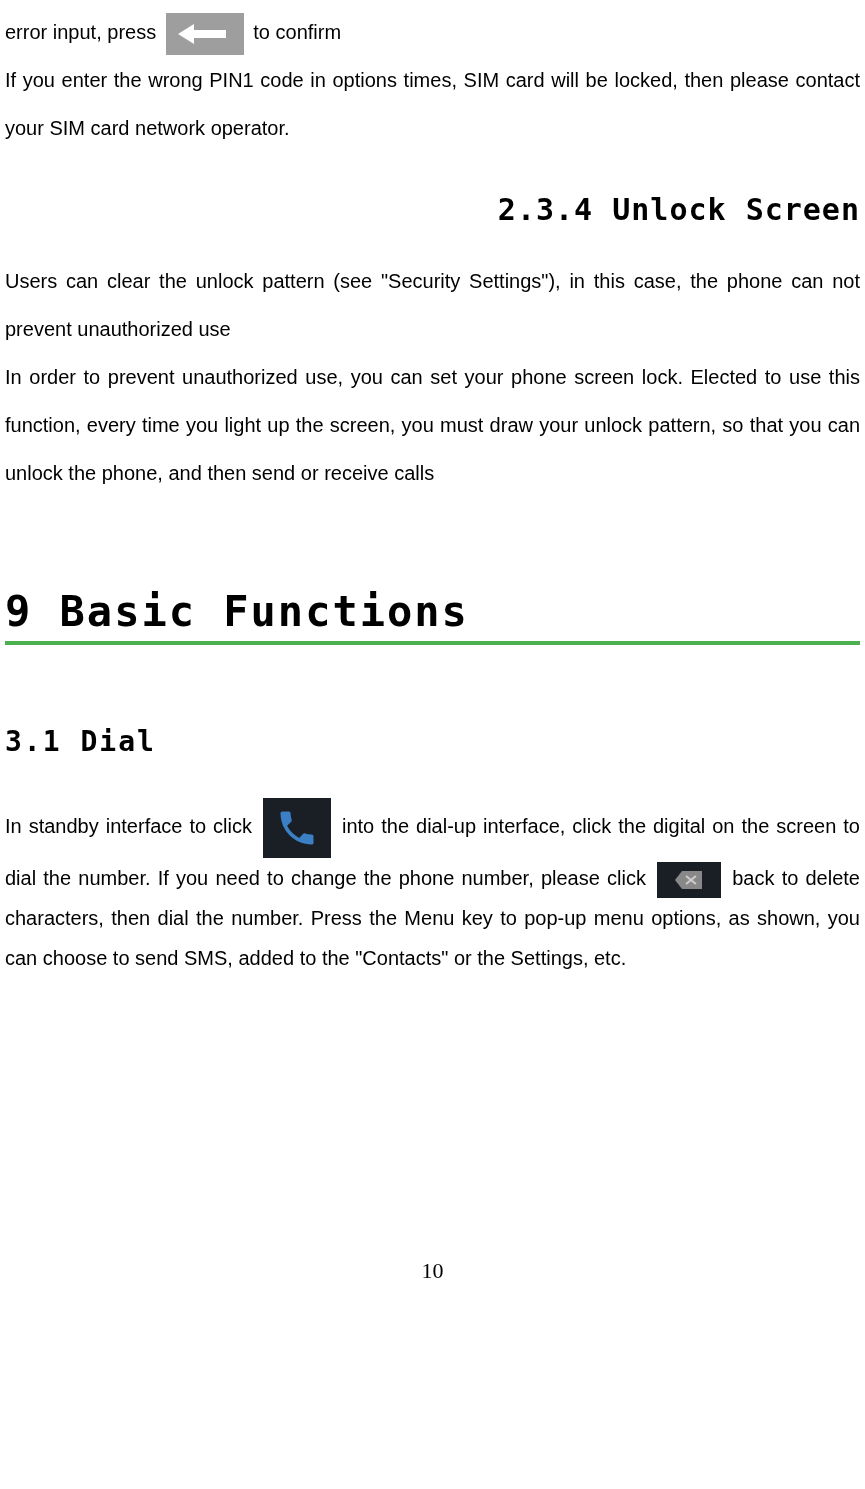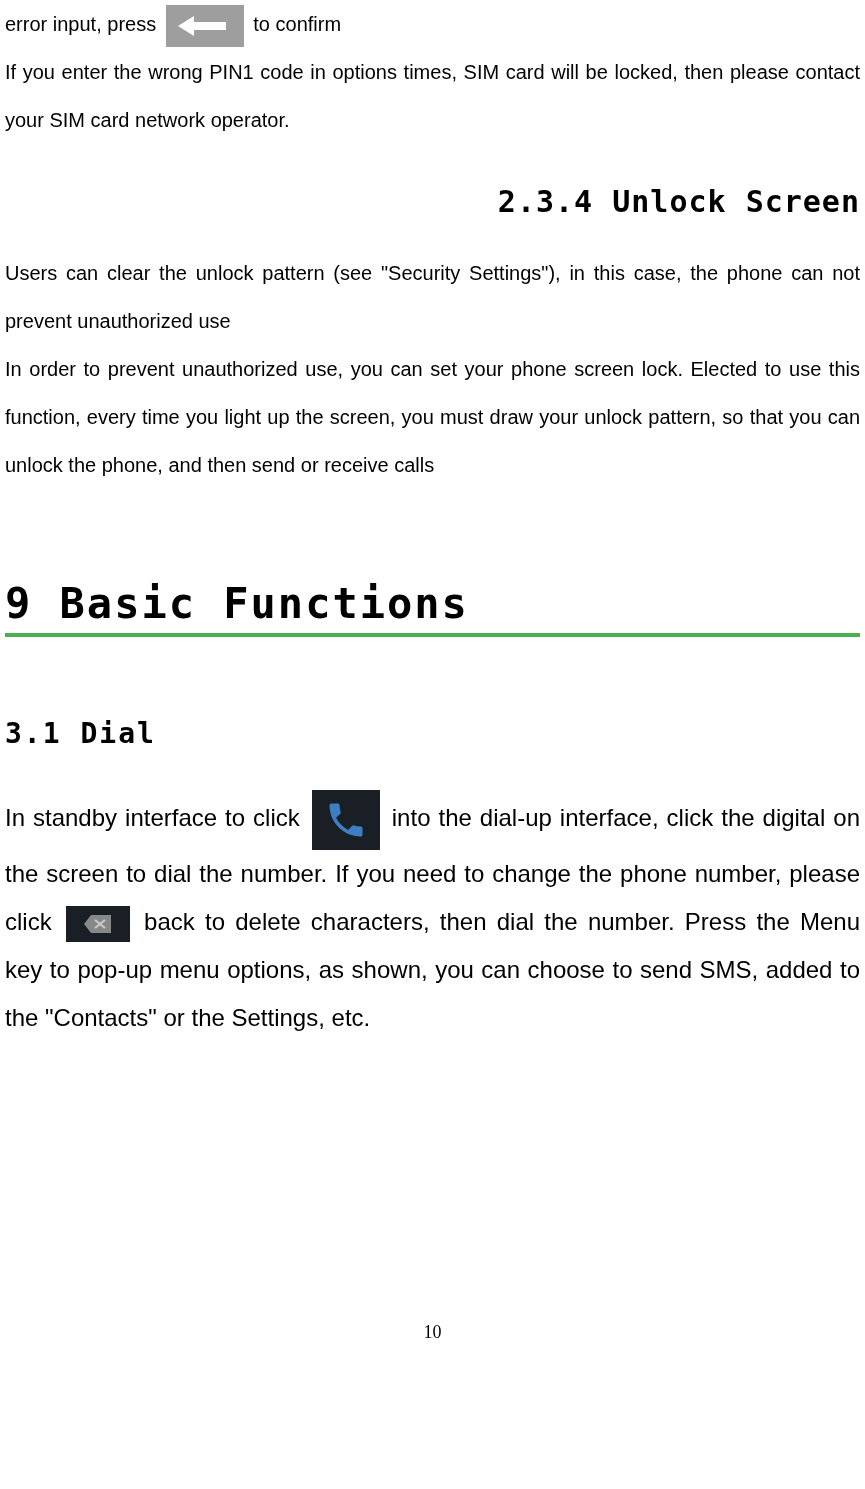--- a/index.html
+++ b/index.html
@@ -4,30 +4,30 @@
   <style>
     body {
       margin: 0;
       padding: 0;
       font-family: Arial, sans-serif;
       color: #000;
       background: #fff;
       width: 865px;
     }
     .page {
-      padding: 0 5px;
+      padding: 8px 5px;
       box-sizing: border-box;
     }
     .body-text {
       font-size: 20px;
       line-height: 2.4;
       text-align: justify;
     }
     .body-text-large {
-      font-size: 24px;
+      font-size: 20px;
       line-height: 2.0;
       text-align: justify;
     }
     .heading-234 {
       font-family: "SimHei", "MS Gothic", monospace;
       font-size: 30px;
       font-weight: bold;
       margin: 40px 0 30px 0;
       letter-spacing: 1px;
       text-align: right;
@@ -108,21 +108,21 @@
     .delete-icon svg {
       position: absolute;
       top: 50%;
       left: 50%;
       transform: translate(-50%, -50%);
       width: 30px;
       height: 22px;
     }
     .page-number {
       text-align: center;
-      font-size: 18px;
+      font-size: 22px;
       font-family: "Times New Roman", serif;
       margin-top: 280px;
     }
     .inline {
       display: inline;
     }
   </style>
 </head>
 <body>
 

